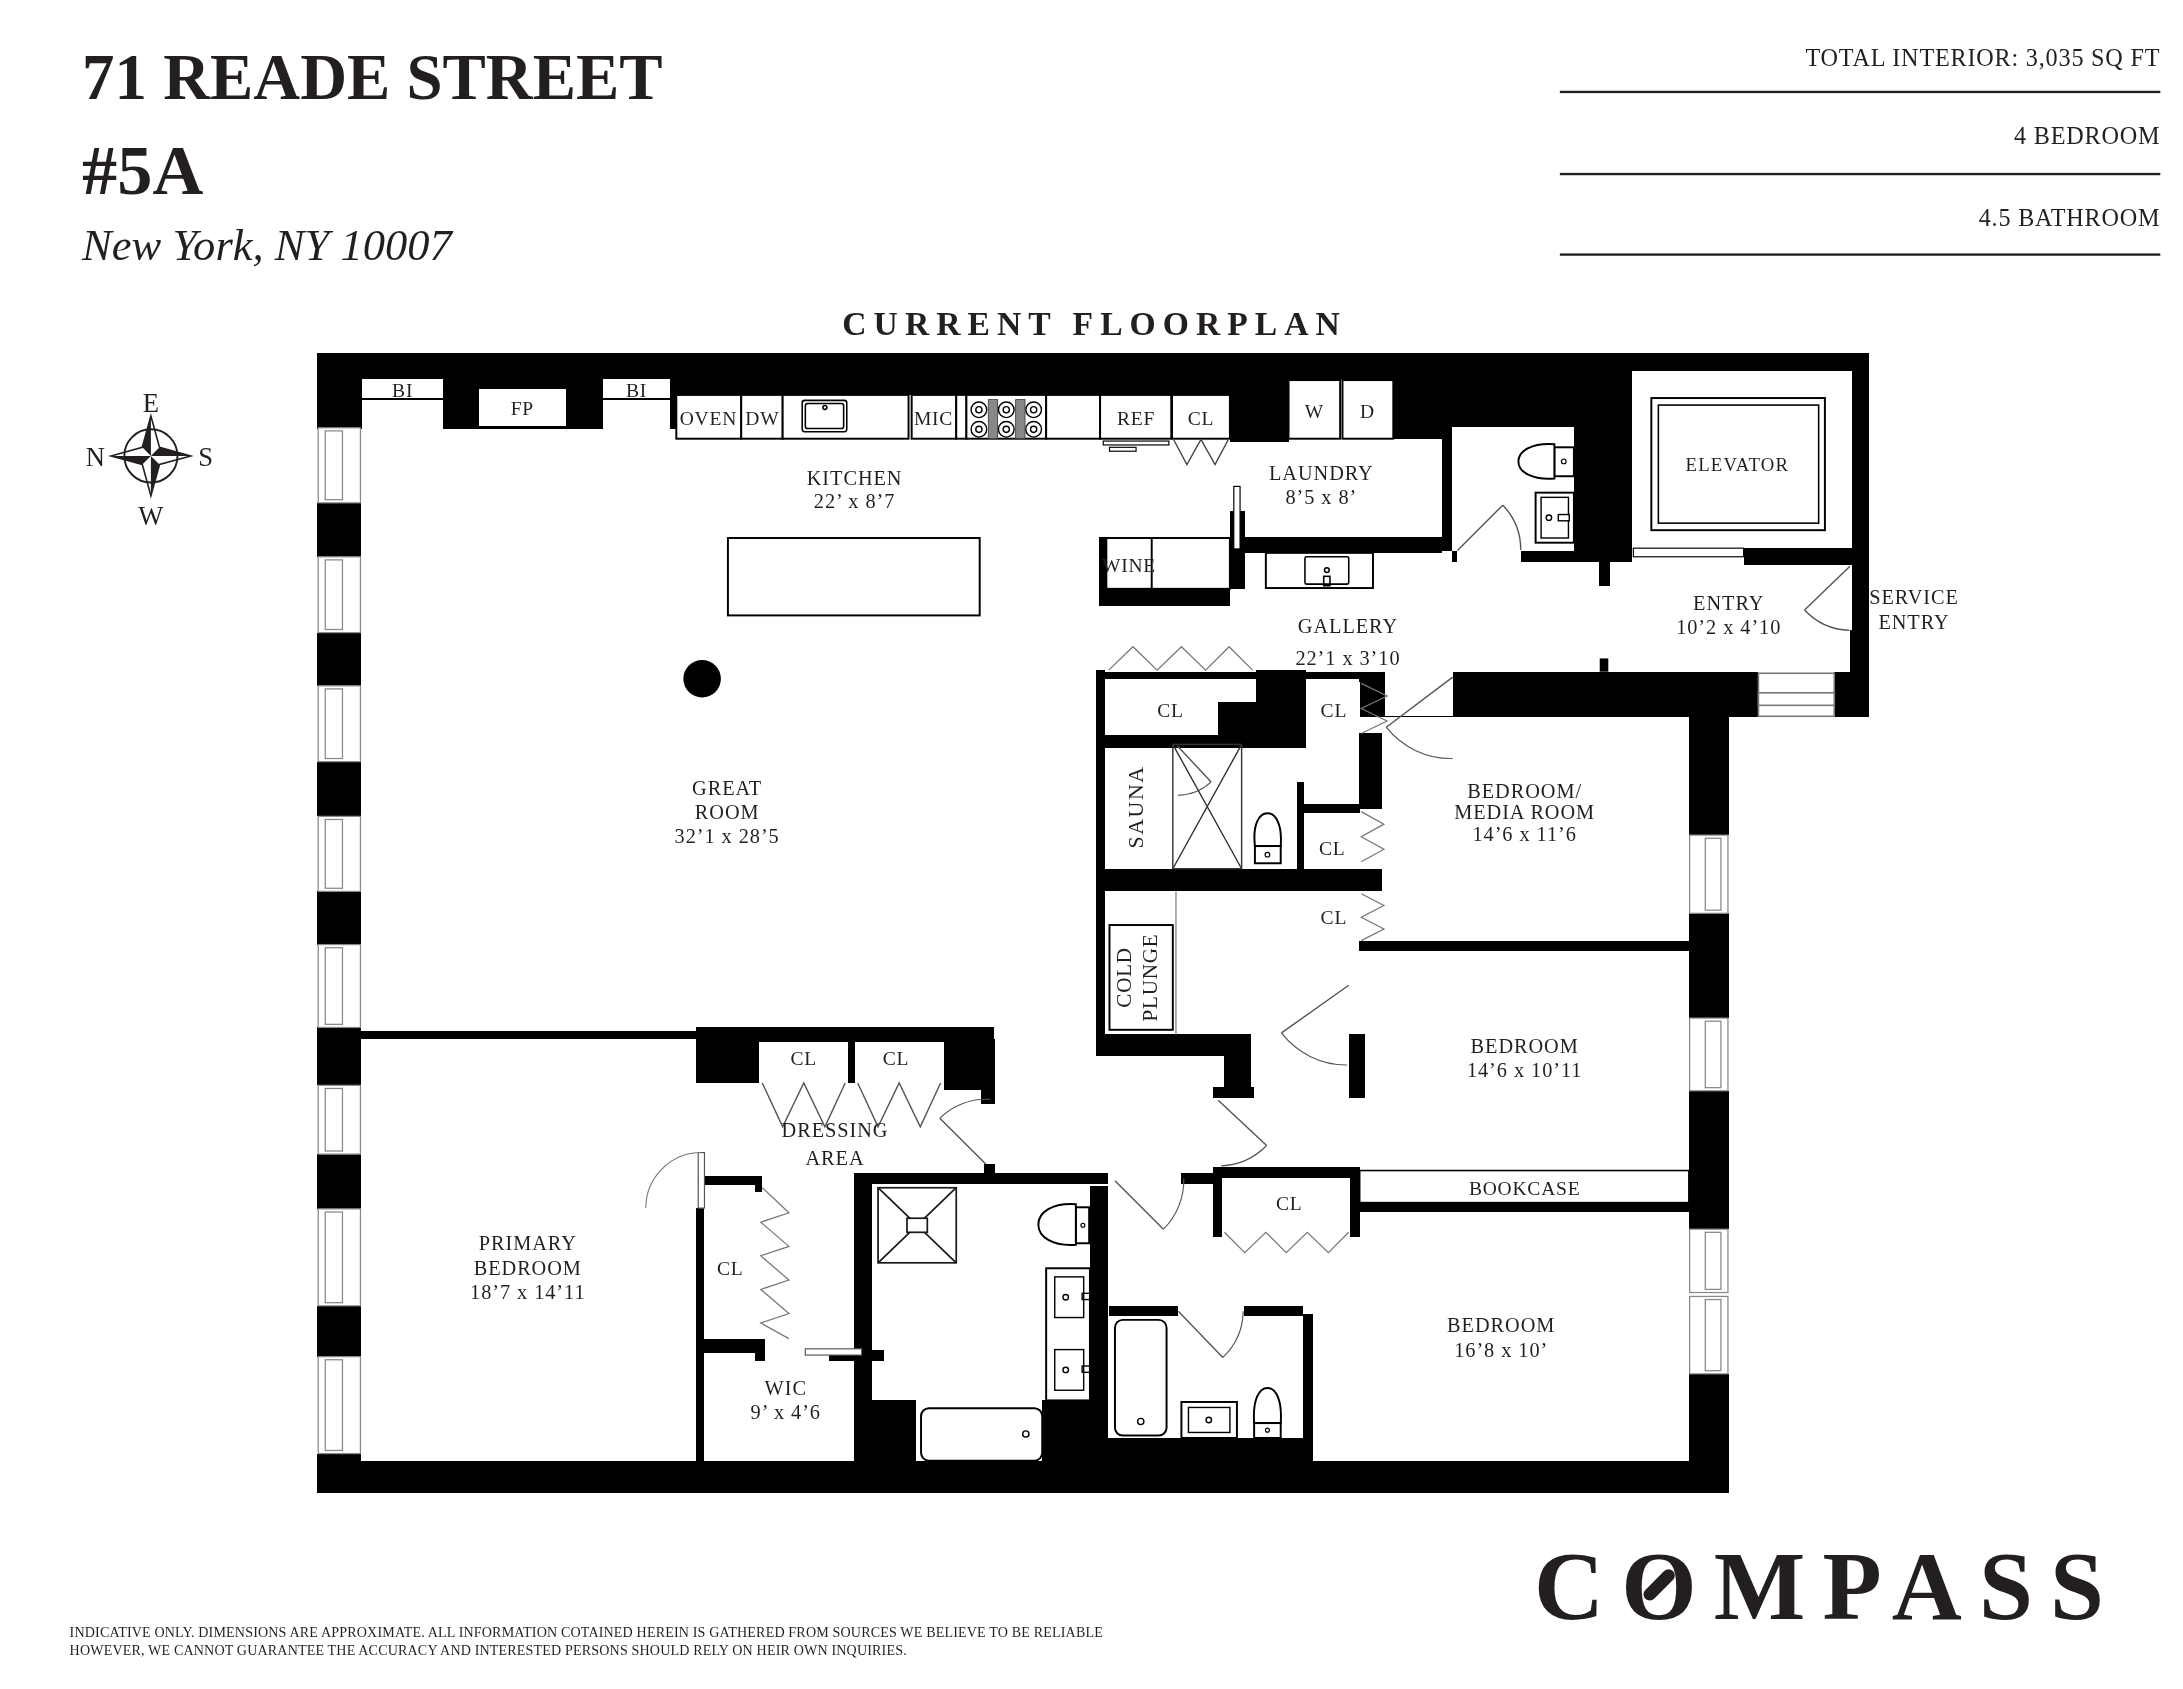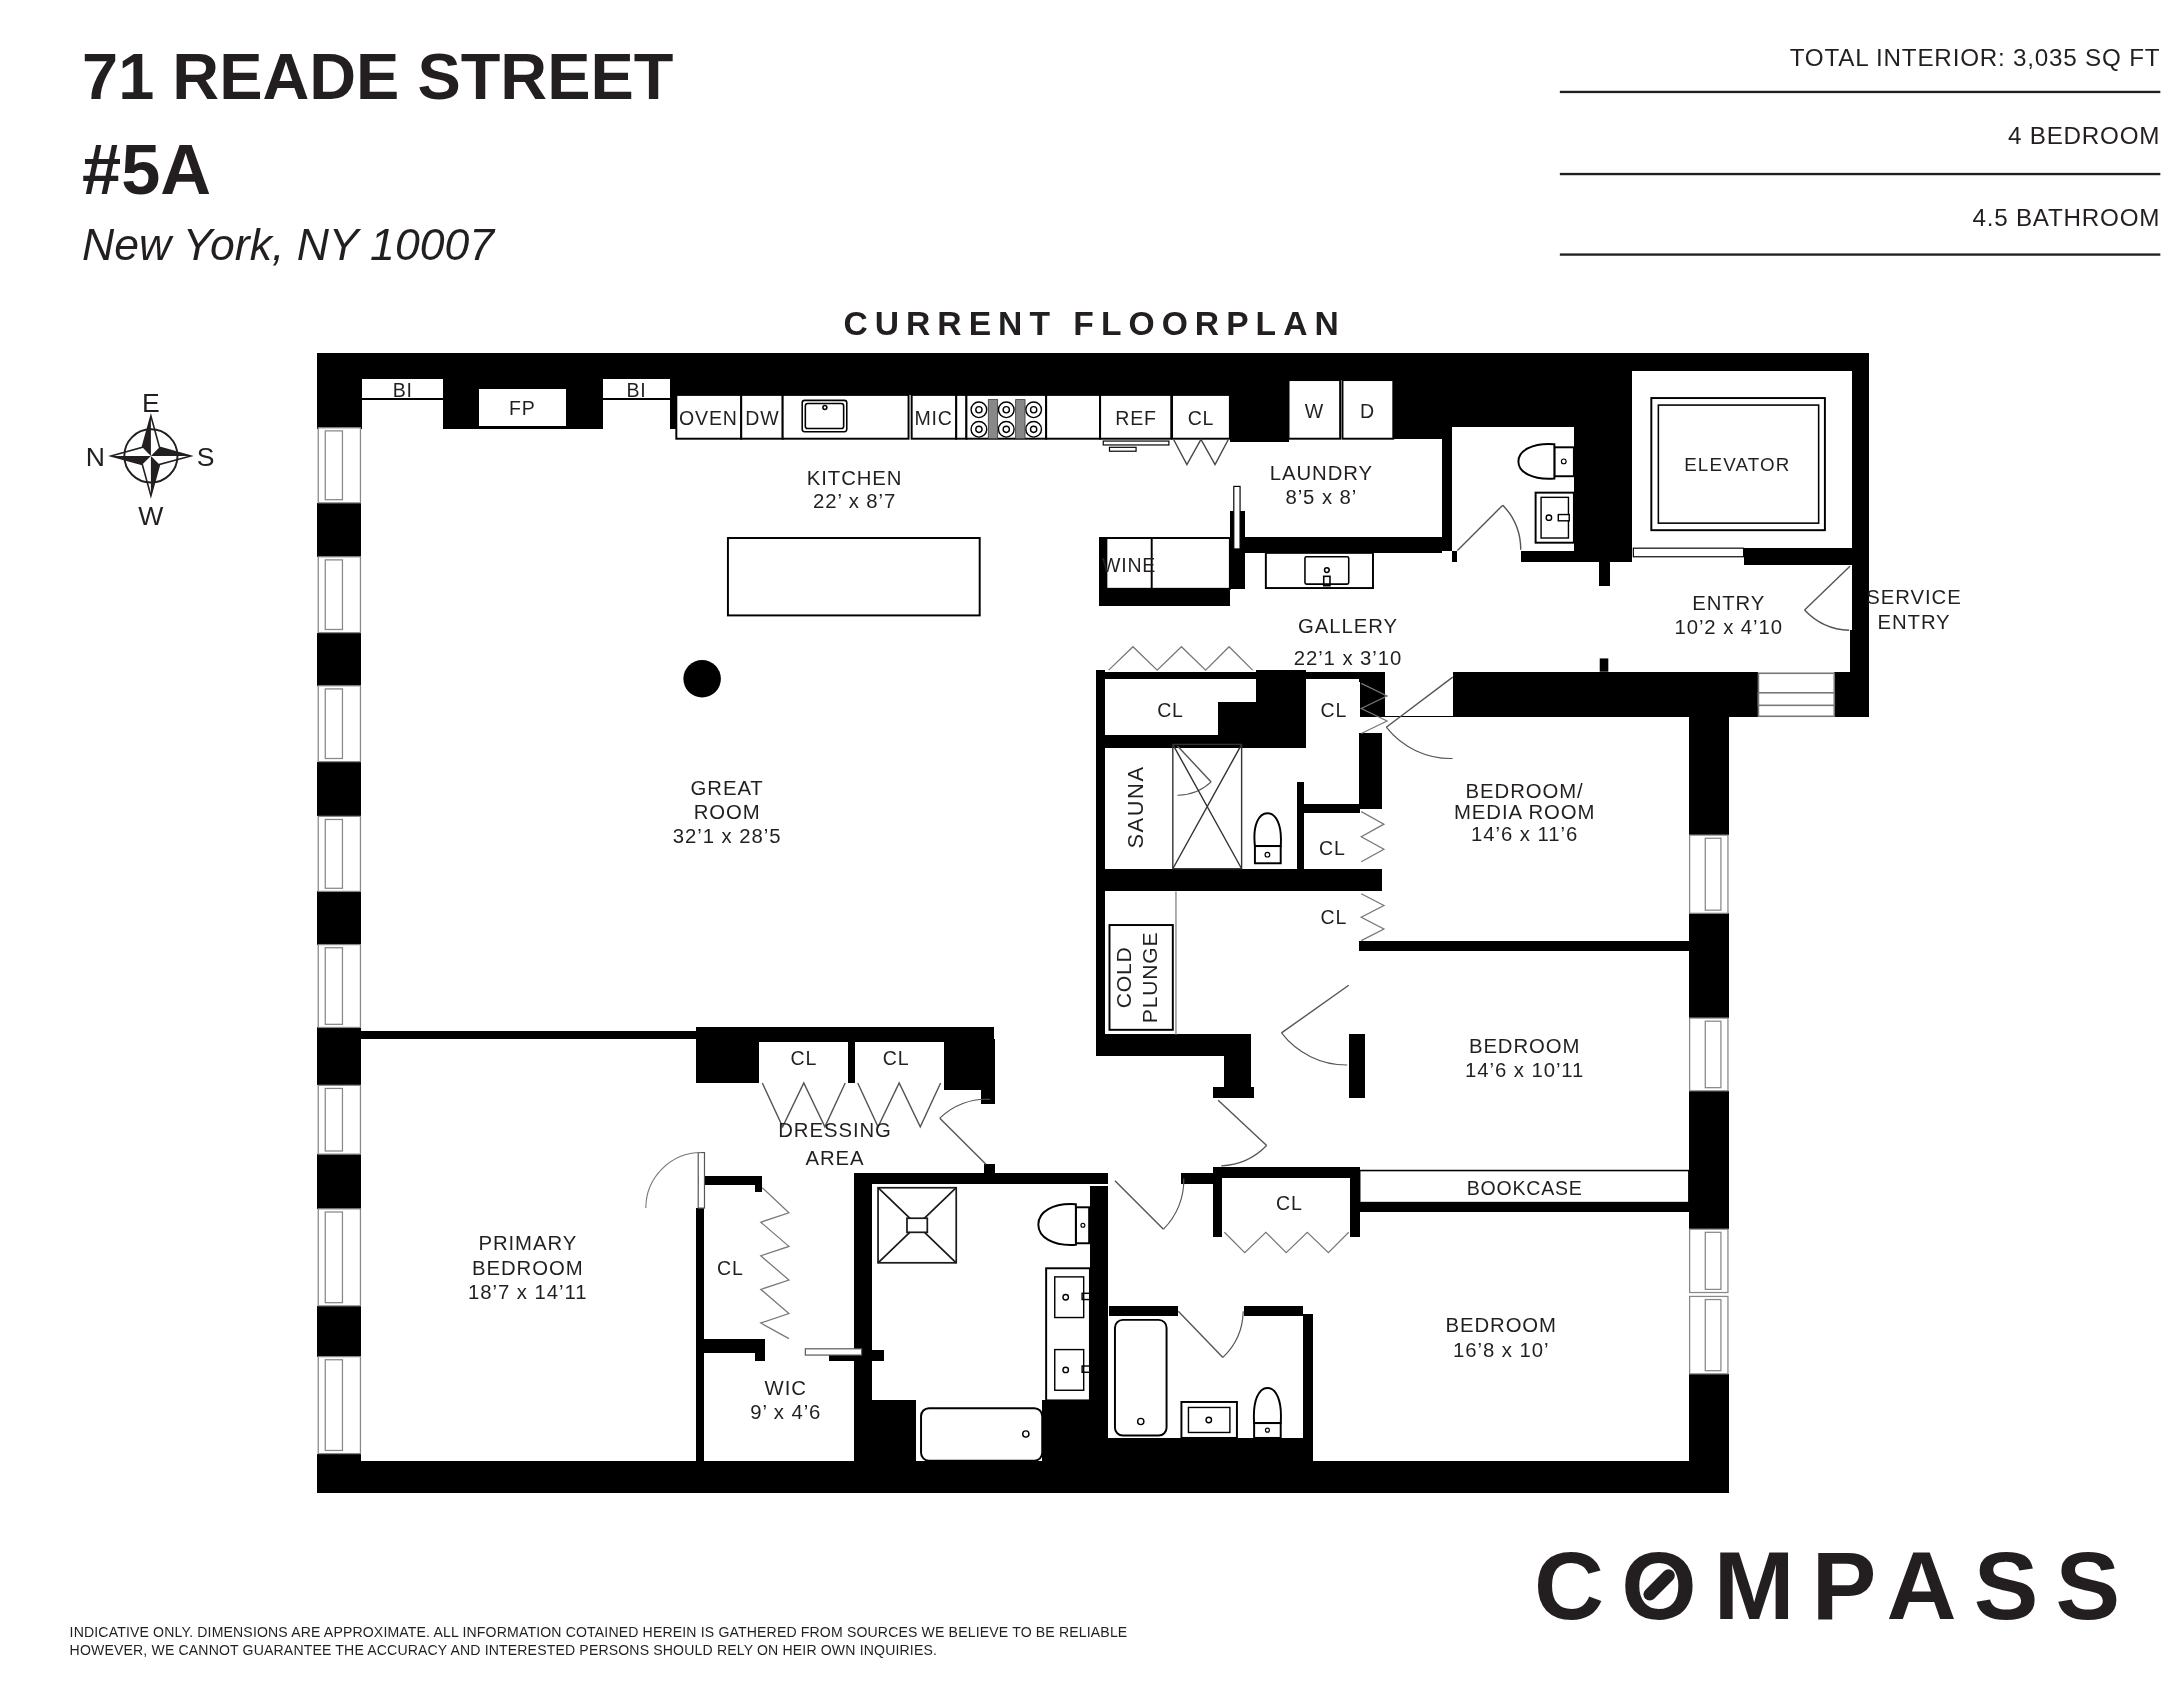--- a/index.html
+++ b/index.html
@@ -1,17 +1,17 @@
 <!DOCTYPE html>
 <html style="font-size:12.5px"><head>
 <meta charset="utf-8">
 <style>
   html,body{margin:0;padding:0;background:#fff;}
   #page{position:relative;width:2183px;height:1689px;background:#fff;overflow:hidden;
-        font-family:Liberation Sans, sans-serif;}
+        font-family:Liberation Serif, serif;}
   svg{position:absolute;left:0;top:0;}
   text{fill:#231f20;}
 </style>
 </head>
 <body>
 <div id="page">
 <svg width="2183" height="1689" viewBox="0 0 2792 2160">
 
   <rect x="0" y="0" width="2792" height="2160" fill="#ffffff"></rect>
 

